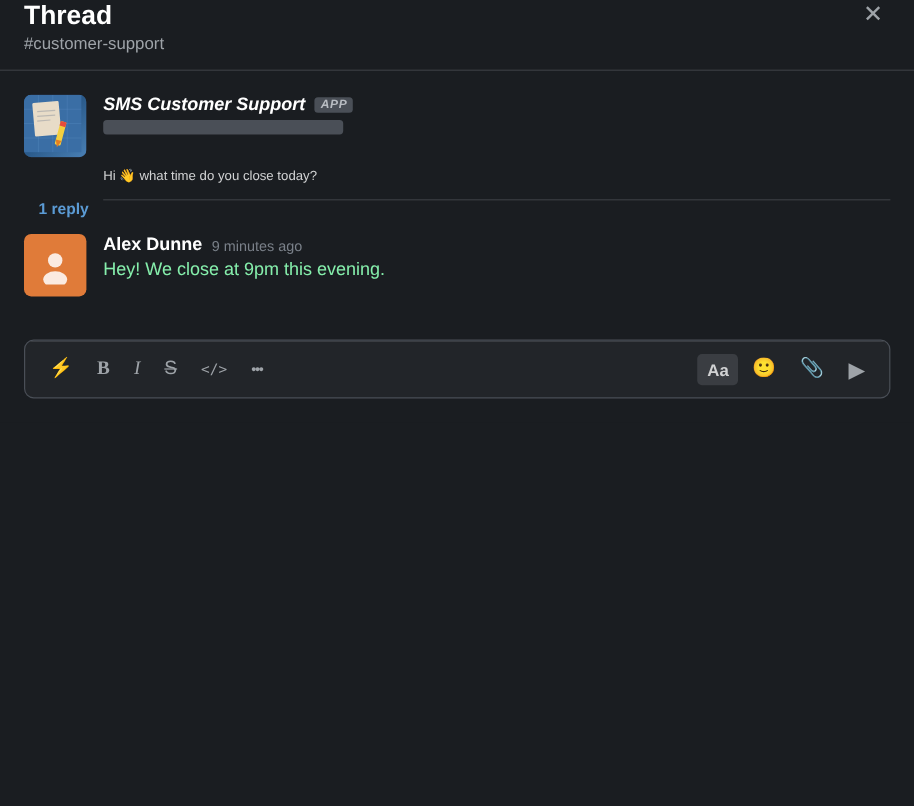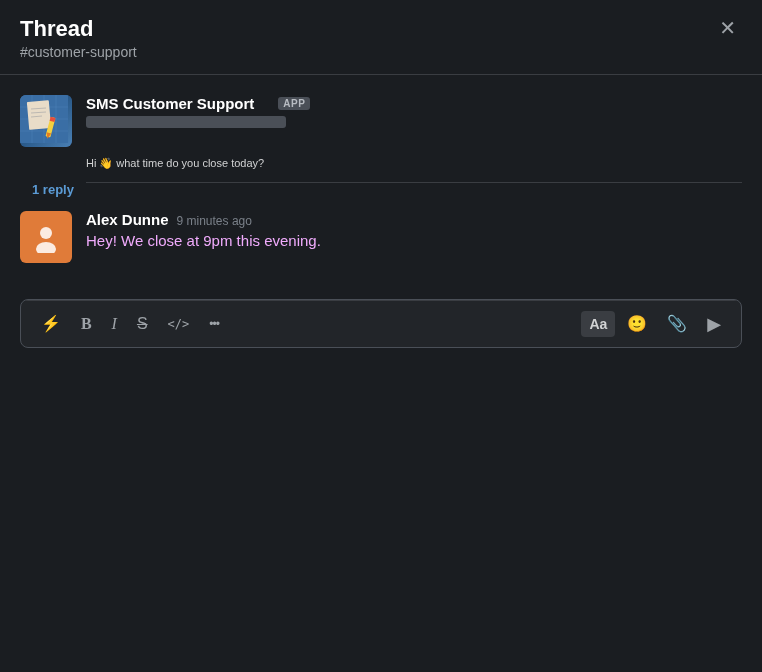--- a/index.html
+++ b/index.html
@@ -20,21 +20,21 @@
       background: #1a1d21;
       display: flex;
       flex-direction: column;
     }
 
     
     .header {
       display: flex;
       align-items: flex-start;
       justify-content: space-between;
-      padding: 16px 20px 14px 20px;
+      padding: 0 20px 14px 20px;
       border-bottom: 1px solid #3a3d42;
     }
 
     .header-left {}
 
     .header-title {
       font-size: 22px;
       font-weight: 800;
       color: #fff;
       line-height: 1.2;
@@ -90,22 +90,23 @@
       border-radius: 4px;
       position: relative;
       overflow: hidden;
     }
 
     .message-content {}
 
     .message-header {
       display: flex;
       align-items: center;
-      gap: 24px;
+      gap: 8px;
       margin-bottom: 4px;
+      font-style: italic;
     }
 
     .sender-name {
       font-weight: 700;
       font-size: 15px;
       color: #fff;
     }
 
     .app-badge {
       background: #4a4f57;
@@ -202,21 +203,21 @@
       color: #fff;
     }
 
     .reply-time {
       font-size: 12px;
       color: #7a8089;
     }
 
     .reply-text {
       font-size: 15px;
-      color: #f0abfc;
+      color: #86efac;
       line-height: 1.5;
     }
 
     
     .reply-box {
       margin: 10px 20px 20px 20px;
       border: 1px solid #4a4f57;
       border-radius: 8px;
       background: #222529;
       overflow: hidden;

